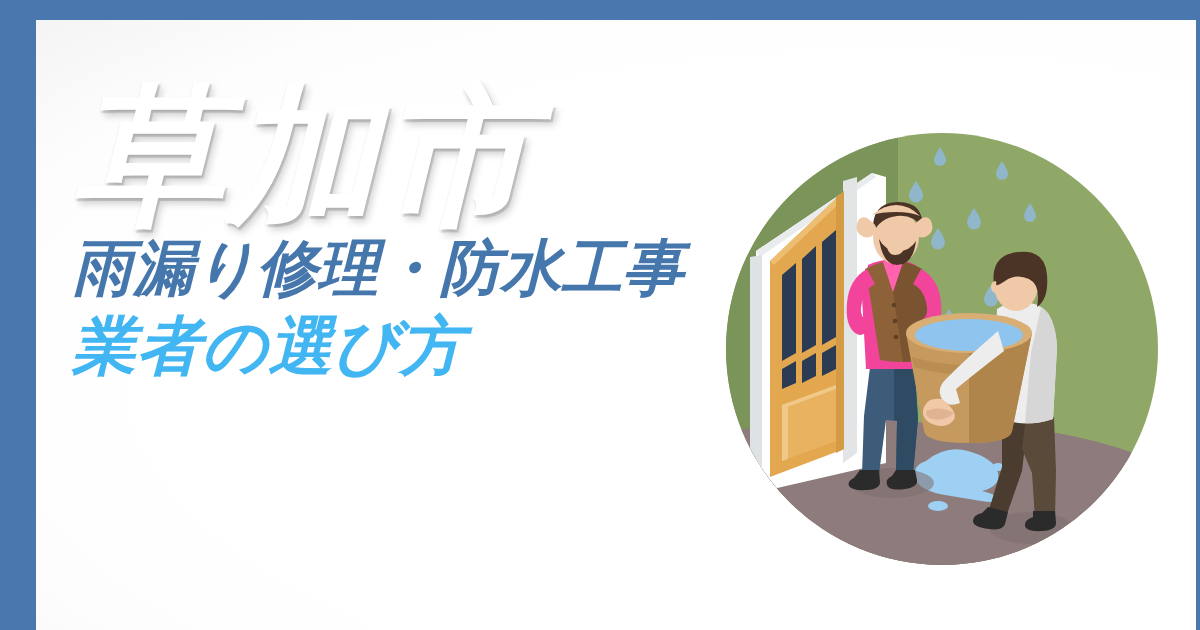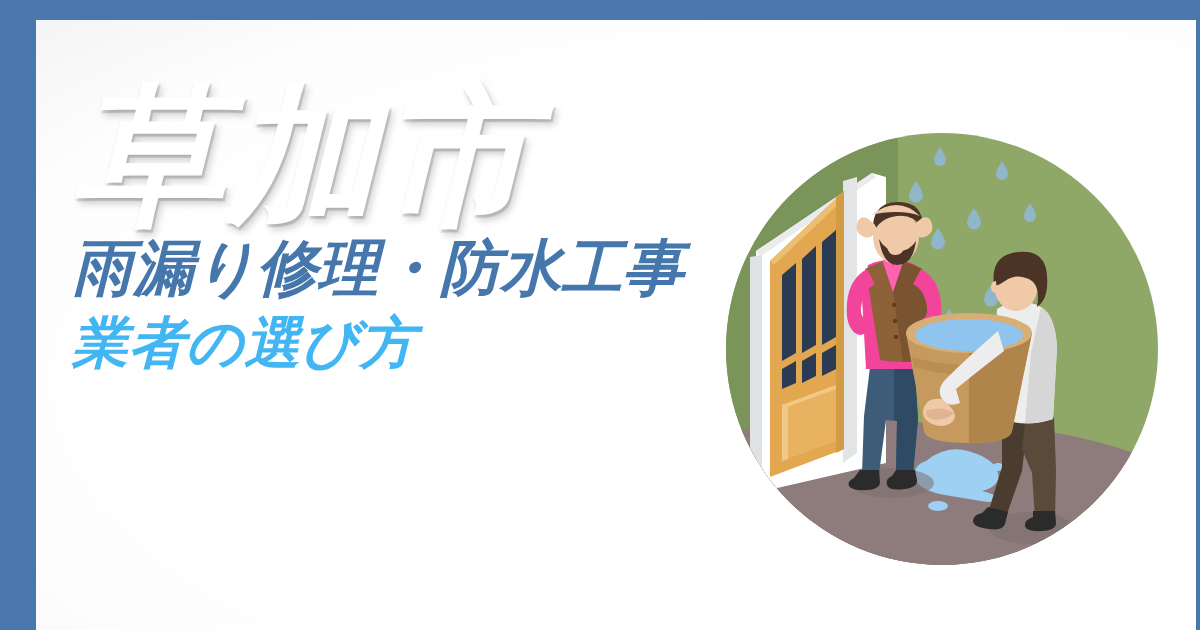--- a/index.html
+++ b/index.html
@@ -60,21 +60,21 @@
     font-size: 61px;
     line-height: 1.05;
     font-weight: 700;
     color: #4577AD;
     letter-spacing: 0px;
     white-space: nowrap;
   }
 
   .ln-how {
     margin-top: 14px;
-    font-size: 56px;
+    font-size: 64px;
     line-height: 1.02;
     font-weight: 700;
     color: #41B6F2;
     letter-spacing: 1px;
     white-space: nowrap;
   }
 
   
   #illustration {
     position: absolute;

